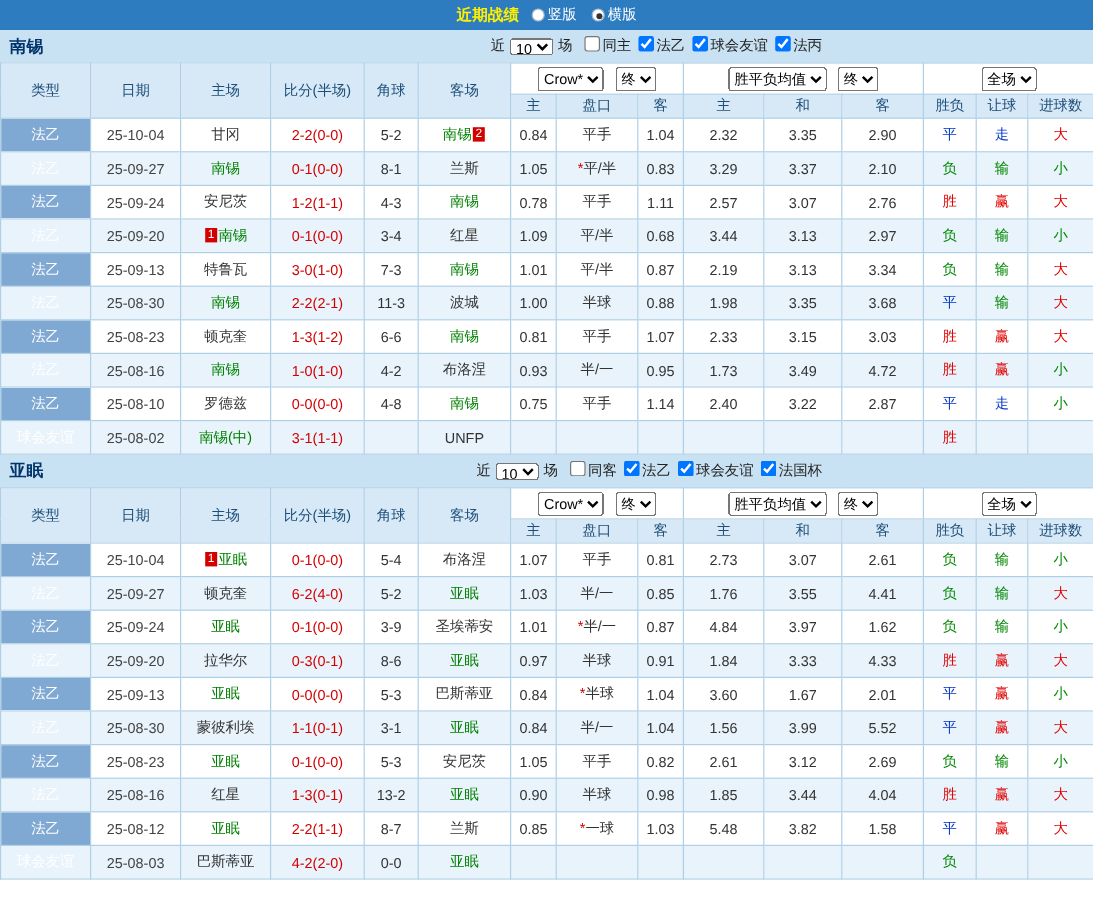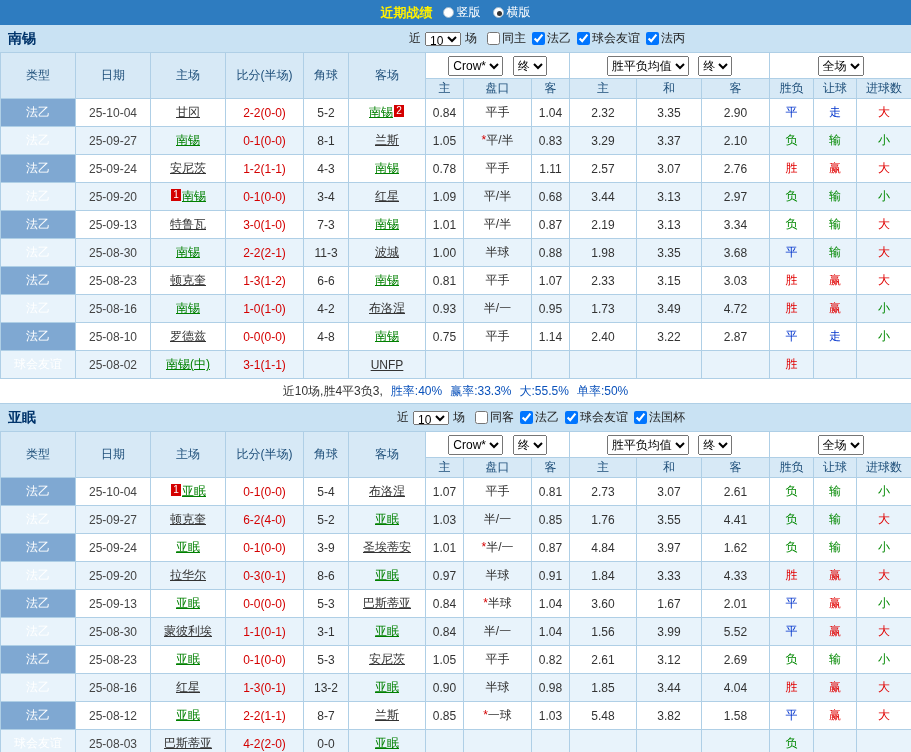--- a/index.html
+++ b/index.html
@@ -26,39 +26,39 @@
   }
   
   .section-bar {
     height:27px; background:var(--sectionbar,#C9E2F3);
     display:flex; align-items:center; padding:0 8px;
   }
   .section-title { color:#00346B; font-weight:bold; font-size:14px; }
   .filters { margin-left:auto; margin-right:218px; display:flex; align-items:center; gap:4px; color:#222; }
   .filters select { height:14px; font-size:12px; font-family:inherit; }
   .cb-list { display:inline-flex; align-items:center; }
-  .cb { display:inline-flex; align-items:center; gap:2px; margin-left:6px; cursor:pointer; }
+  .cb { display:inline-flex; gap:2px; margin-left:6px; cursor:pointer; }
   .cb input { width:13px; height:13px; margin:0; }
   
   table { border-collapse:collapse; table-layout:fixed; width:911px; }
   th,td {
     border:1px solid var(--grid,#AFCFE6); text-align:center;
     overflow:hidden; white-space:nowrap; padding:0 1px;
   }
   thead th { background:var(--headbg,#D7E9F6); color:#1D4E79; font-weight:normal; }
   thead th.sel-cell { background:#fff; height:26px; }
   thead th.sel-cell select { height:20px; font-size:12px; font-family:inherit; margin:0 3px; }
   tr.cols-row th { height:20px; }
   tbody td { height:28px; }
   tbody tr:nth-child(even) td { background:#E8F3FB; }
   tbody td.type-league { background:var(--leaguebg,#7FA8D2); color:#fff; }
   tbody td.type-friendly { background:var(--friendlybg,#10A7B0); color:#fff; }
   td.score { color:var(--red,#D40000); }
   td.date { color:#444; }
-  .team { cursor:pointer;text-decoration:underline; }
+  .team { cursor:pointer; }
   .t-featured { color:var(--green,#008000); }
   .badge {
     display:inline-block; background:var(--red,#E00000); color:#fff; font-size:10px;
     line-height:12px; min-width:10px; padding:0 1px; margin:0 1px; vertical-align:2px;
   }
   .star { color:var(--red,#D40000); }
   .t-red { color:#E00000; }
   .t-green { color:#008800; }
   .t-blue { color:#0033CC; }
   .t-blue2 { color:#0B52BB; }
@@ -329,27 +329,20 @@
           <td></td>
           <td></td>
           <td></td>
           <td></td>
           <td class="t-red">胜</td>
           <td class=""></td>
           <td class=""></td>
         </tr>
       </tbody>
   </table>
-  <div class="summary">
-      <span class="t-dark">近10场,胜4平3负3,</span>
-      <span class="t-blue2">胜率:40%</span>
-      <span class="t-blue2">赢率:33.3%</span>
-      <span class="t-blue2">大:55.5%</span>
-      <span class="t-blue2">单率:50%</span>
-    </div>
 </div>
 
 <div class="section">
   <div class="section-bar">
     <span class="section-title">亚眠</span>
     <div class="filters">
       <span>近</span>
       <select><option value="10">10</option></select>
       <span>场</span>
       <span class="cb-list">

